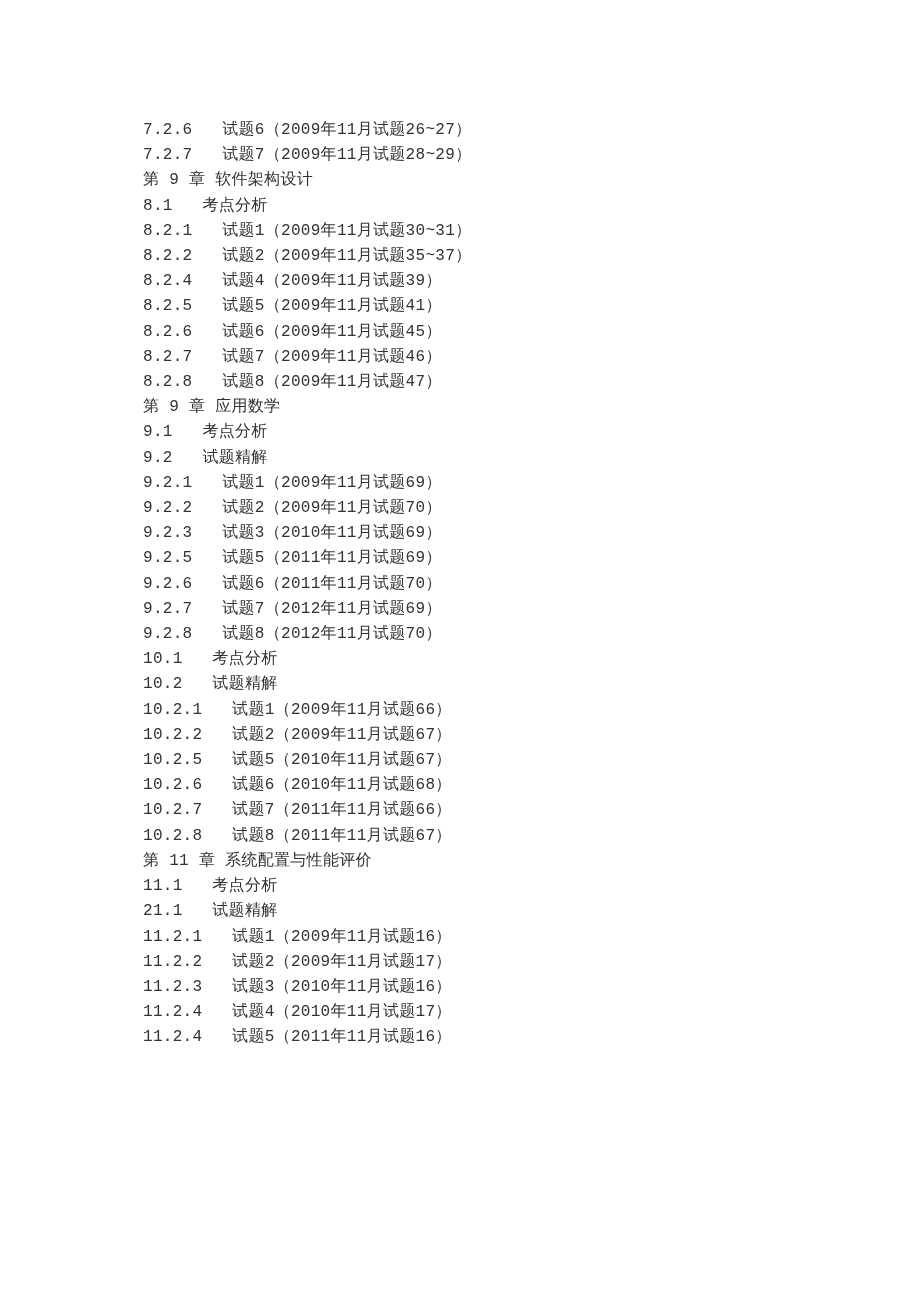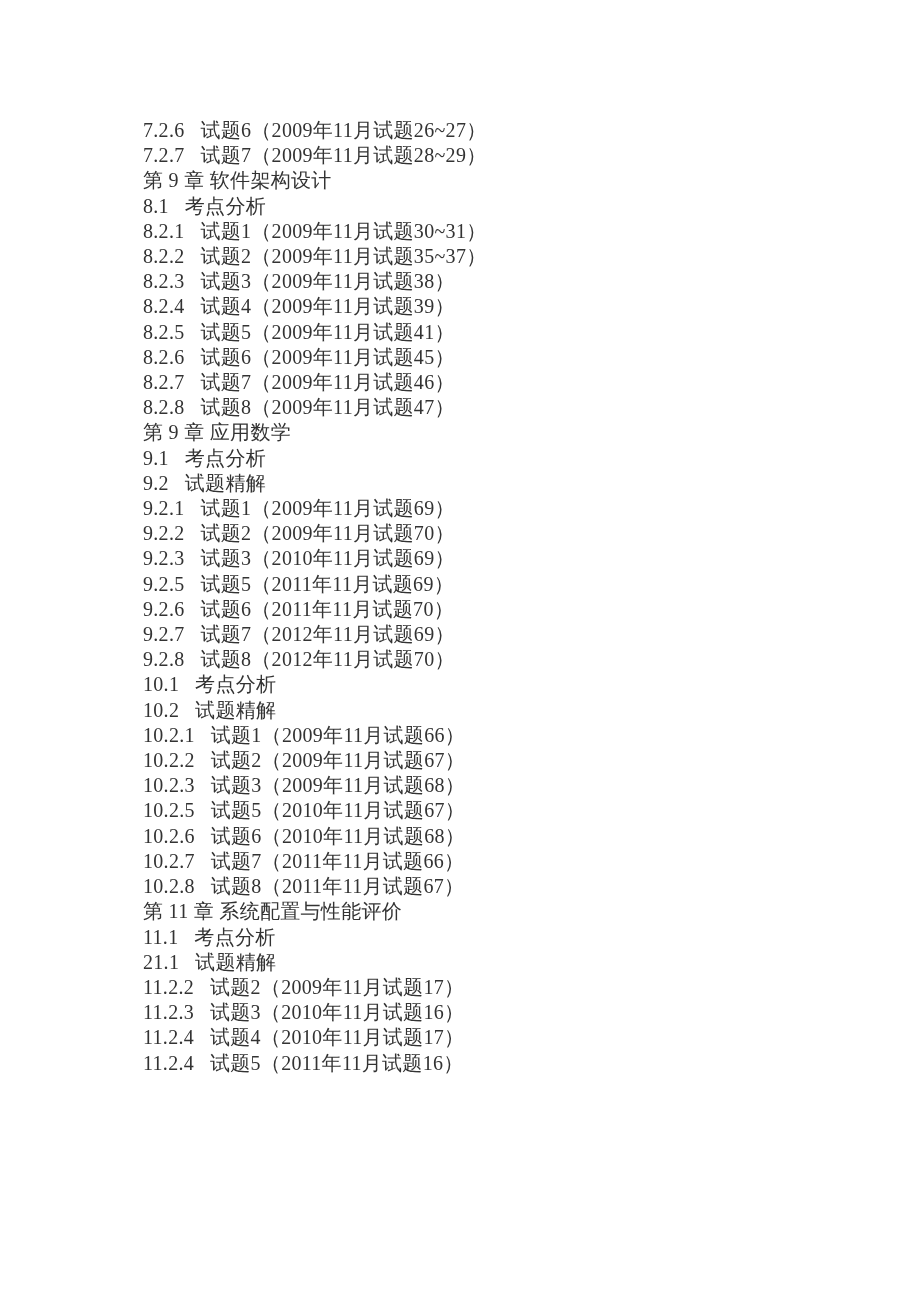--- a/index.html
+++ b/index.html
@@ -6,63 +6,62 @@
     margin: 0;
     padding: 0;
     width: 920px;
     background: #ffffff;
   }
   body {
     padding: 118px 0 0 143px;
     box-sizing: border-box;
   }
   .line {
-    font-family: Liberation Serif, serif;
-    font-size: 20px;
+    font-family: Liberation Mono, monospace;
+    font-size: 16px;
     line-height: 25.2px;
     color: #333333;
     letter-spacing: 0.3px;
     white-space: pre;
   }
 </style>
 </head>
 <body>
 
 <div id="content">
     <div class="line">7.2.6   试题6（2009年11月试题26~27）</div>
     <div class="line">7.2.7   试题7（2009年11月试题28~29）</div>
     <div class="line">第 9 章 软件架构设计</div>
     <div class="line">8.1   考点分析</div>
     <div class="line">8.2.1   试题1（2009年11月试题30~31）</div>
     <div class="line">8.2.2   试题2（2009年11月试题35~37）</div>
-    <div class="line">8.2.3   试题3（2009年11月试题38）</div>
     <div class="line">8.2.4   试题4（2009年11月试题39）</div>
     <div class="line">8.2.5   试题5（2009年11月试题41）</div>
     <div class="line">8.2.6   试题6（2009年11月试题45）</div>
     <div class="line">8.2.7   试题7（2009年11月试题46）</div>
     <div class="line">8.2.8   试题8（2009年11月试题47）</div>
     <div class="line">第 9 章 应用数学</div>
     <div class="line">9.1   考点分析</div>
     <div class="line">9.2   试题精解</div>
     <div class="line">9.2.1   试题1（2009年11月试题69）</div>
     <div class="line">9.2.2   试题2（2009年11月试题70）</div>
     <div class="line">9.2.3   试题3（2010年11月试题69）</div>
     <div class="line">9.2.5   试题5（2011年11月试题69）</div>
     <div class="line">9.2.6   试题6（2011年11月试题70）</div>
     <div class="line">9.2.7   试题7（2012年11月试题69）</div>
     <div class="line">9.2.8   试题8（2012年11月试题70）</div>
     <div class="line">10.1   考点分析</div>
     <div class="line">10.2   试题精解</div>
     <div class="line">10.2.1   试题1（2009年11月试题66）</div>
     <div class="line">10.2.2   试题2（2009年11月试题67）</div>
-    <div class="line">10.2.3   试题3（2009年11月试题68）</div>
     <div class="line">10.2.5   试题5（2010年11月试题67）</div>
     <div class="line">10.2.6   试题6（2010年11月试题68）</div>
     <div class="line">10.2.7   试题7（2011年11月试题66）</div>
     <div class="line">10.2.8   试题8（2011年11月试题67）</div>
     <div class="line">第 11 章 系统配置与性能评价</div>
     <div class="line">11.1   考点分析</div>
     <div class="line">21.1   试题精解</div>
+    <div class="line">11.2.1   试题1（2009年11月试题16）</div>
     <div class="line">11.2.2   试题2（2009年11月试题17）</div>
     <div class="line">11.2.3   试题3（2010年11月试题16）</div>
     <div class="line">11.2.4   试题4（2010年11月试题17）</div>
     <div class="line">11.2.4   试题5（2011年11月试题16）</div>
   </div>
 
 </body></html>

